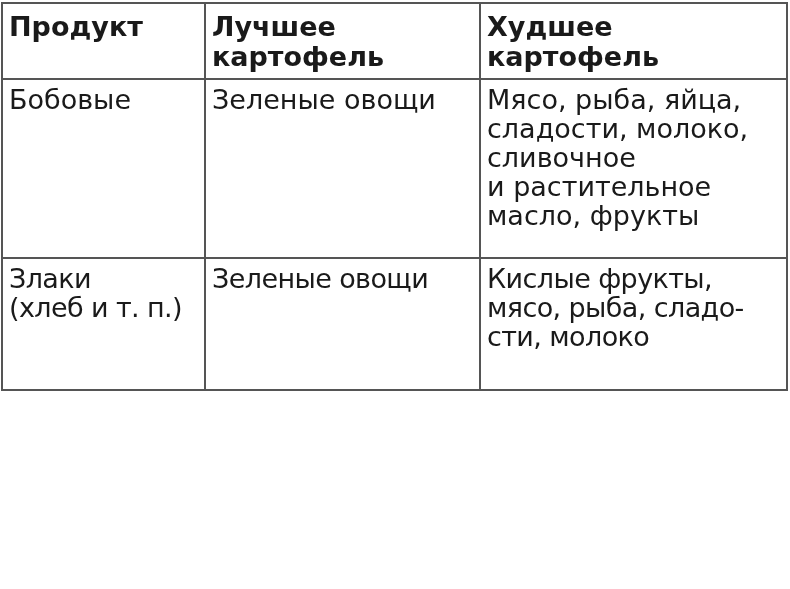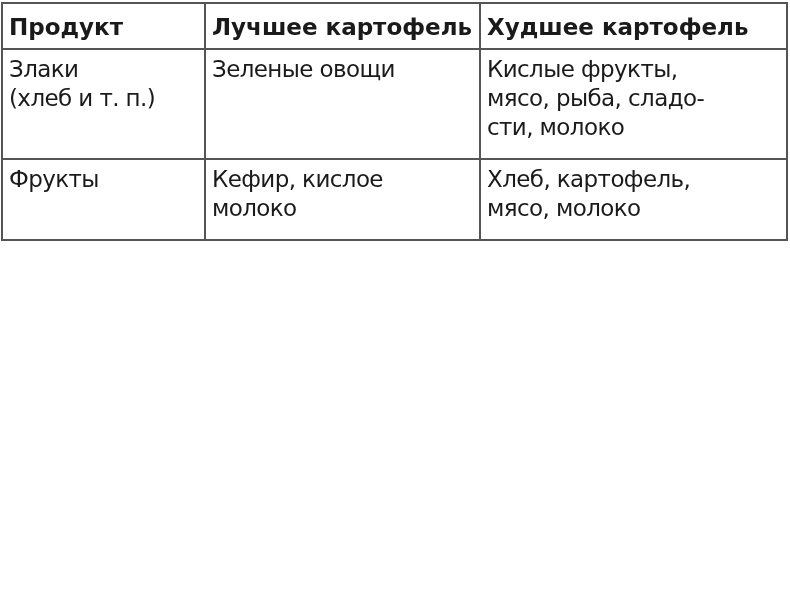--- a/index.html
+++ b/index.html
@@ -10,21 +10,21 @@
     border-collapse:collapse;
     font-family:"DejaVu Sans", sans-serif;
     color:#1a1a1a;
     table-layout:fixed;
   }
   .tbl td, .tbl th {
     border:2px solid #555555;
     vertical-align:top;
     text-align:left;
     padding:5px 6px 16px 6px;
-    font-size:23px;
+    font-size:27px;
     line-height:29px;
     white-space:pre-line;
   }
   .tbl th { font-weight:bold; padding-top:8px; padding-bottom:6px; line-height:30px; }
   .c1 { width:203px; }
   .c2 { width:275px; }
   .c3 { width:auto; }
   .cond { letter-spacing:-0.6px; }
 </style>
 </head>
@@ -37,29 +37,31 @@
       <col class="c3">
   </colgroup>
   <thead>
     <tr>
       <th>Продукт</th>
       <th>Лучшее картофель</th>
       <th>Худшее картофель</th>
     </tr>
   </thead>
   <tbody>
-    <tr style="height:110px;">
+    <tr style="height:179px;">
+      <td>Бобовые</td>
+      <td>Зеленые овощи</td>
+      <td>Мясо, рыба, яйца,
+сладости, молоко,
+сливочное
+и растительное
+масло, фрукты</td>
+    </tr>
+    <tr style="height:132px;">
       <td class="cond">Злаки
 (хлеб и т. п.)</td>
       <td class="cond">Зеленые овощи</td>
       <td class="cond">Кислые фрукты,
 мясо, рыба, сладо-
 сти, молоко</td>
     </tr>
-    <tr style="height:75px;">
-      <td class="cond">Фрукты</td>
-      <td class="cond">Кефир, кислое
-молоко</td>
-      <td class="cond">Хлеб, картофель,
-мясо, молоко</td>
-    </tr>
   </tbody>
 </table>
 
 </body></html>

